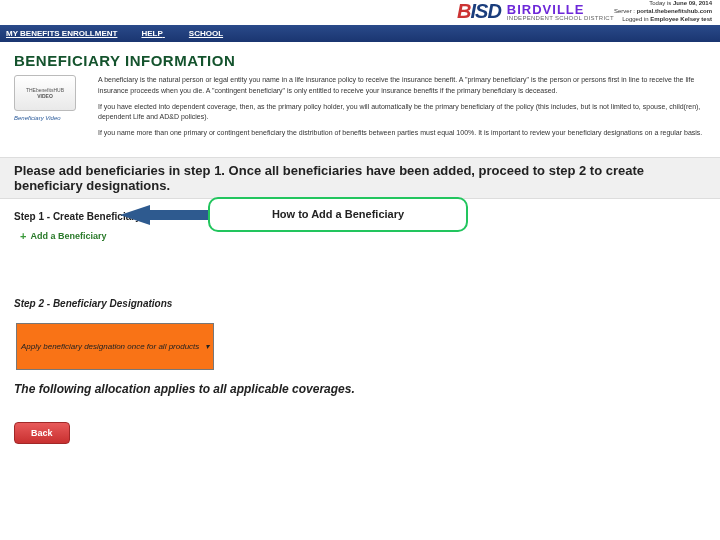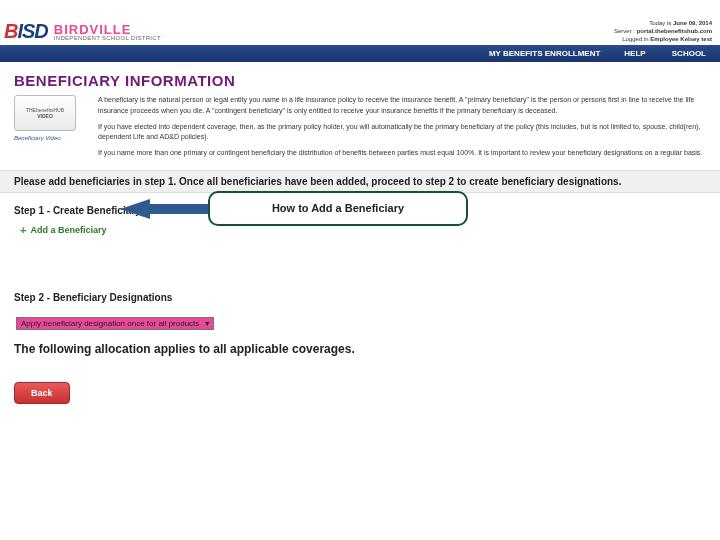--- a/index.html
+++ b/index.html
@@ -6,66 +6,67 @@
   body {
     margin: 0;
     font-family: Arial, Helvetica, sans-serif;
     font-size: 9px;
     color: #222;
     background: #fff;
     width: 720px;
   }
   .header {
     display: flex;
-    justify-content: space-between;
+    justify-content: flex-end;
     align-items: flex-start;
-    padding: 20px 8px 2px 4px;
+    padding: 0 8px 2px 4px;
   }
   .logos { display: flex; align-items: center; gap: 6px; }
   .logo-bisd { font-weight: 900; font-style: italic; font-size: 20px; color: #1a3d7c; letter-spacing: -1px; }
   .logo-bisd span { color: #c33; }
-  .logo-bird { font-size: 13px; font-weight: 800; letter-spacing: 1px; color: #ec4899; }
+  .logo-bird { font-size: 13px; font-weight: 800; letter-spacing: 1px; color: #6d28d9; }
   .logo-sub { font-size: 6px; color: #666; letter-spacing: 0.3px; display:block; margin-top:-2px;}
   .session-info { text-align: right; font-size: 6px; line-height: 1.3; color: #333; }
   .navbar {
     background: linear-gradient(#2a4a8a, #1a3570);
     color: #fff;
     display: flex;
-    justify-content: flex-end;
+    justify-content: flex-start;
     align-items: center;
-    padding: 4px 14px;
+    padding: 4px 6px;
     font-size: 8px;
     font-weight: bold;
+    text-decoration: underline;
   }
   .nav-right span { margin-left: 24px; cursor: pointer; }
   .page-title {
     font-size: 15px;
     font-weight: 600;
-    color: #701a75;
+    color: #14532d;
     padding: 10px 14px 6px 14px;
     letter-spacing: 0.5px;
   }
   .content-row { display: flex; padding: 0 14px; gap: 14px; }
   .video-col { width: 70px; flex-shrink: 0; }
   .video-box {
     width: 62px; height: 36px; border: 1px solid #bbb; border-radius: 3px;
     background: linear-gradient(#fff,#e9e9e9);
     display: flex; flex-direction: column; align-items:center; justify-content:center;
     font-size: 5px; color:#555;
   }
   .video-label { font-size: 6px; color: #2a5a9a; font-style: italic; margin-top:4px; display:block; }
   .intro-text { font-size: 7px; line-height: 1.45; color: #333; }
   .intro-text p { margin: 0 0 6px 0; }
   .instruction-bar {
     background: #f0f0f0;
-    font-size: 10px; font-weight: bold;
+    font-size: 13px; font-weight: bold;
     padding: 5px 14px;
     border-top: 1px solid #ddd;
     border-bottom: 1px solid #ddd;
-    margin-top: 6px;
+    margin-top: 13px;
   }
   .step-area { padding: 8px 14px; position: relative; }
   .step-heading { font-size: 10px; font-weight: bold; margin: 4px 0 8px 0; }
   .add-link {
     color: #2a7a2a; font-weight: bold; font-size: 9px;
     display: inline-flex; align-items:center; gap:4px; cursor:pointer;
     margin-left: 6px;
   }
   .plus { color:#3a9a3a; font-weight:900; font-size:11px; }
   .callout-wrap {
@@ -76,35 +77,35 @@
     width: 0; height: 0;
     border-top: 10px solid transparent;
     border-bottom: 10px solid transparent;
     border-right: 30px solid #2e5a8f;
     margin-right: -2px;
   }
   .arrow-stem {
     width: 60px; height: 10px; background:#2e5a8f;
   }
   .callout {
-    border: 2px solid #14532d;
+    border: 2px solid #22c55e;
     border-radius: 10px;
     background: #fff;
     padding: 8px 14px;
     width: 260px;
     font-size: 11px;
     text-align: center;
     line-height: 1.35;
   }
   .callout .c-title { font-weight: bold; }
-  .step2-block { margin-top: 56px; }
+  .step2-block { margin-top: 56px; font-style: italic; }
   .select-box {
     display:inline-flex; align-items:center;
-    border: 1px solid #777; background:#ec4899;
-    font-size: 8px; padding: 1px 4px;
+    border: 1px solid #777; background:#f97316;
+    font-size: 8px; padding: 18px 4px;
     margin: 6px 0 8px 2px;
   }
   .select-box .caret { margin-left:6px; font-size:8px; }
   .alloc-note { font-size: 12px; font-weight: bold; margin: 4px 0 18px 0; }
   .btn-row { display:flex; gap:0; padding: 0 14px 20px 14px; justify-content: space-between; }
   .btn {
     background: linear-gradient(#e85a5a,#c83030);
     color:#fff; font-weight:bold;
     border:1px solid #a12828; border-radius:4px;
     padding: 5px 16px; font-size:9px; cursor:pointer;

